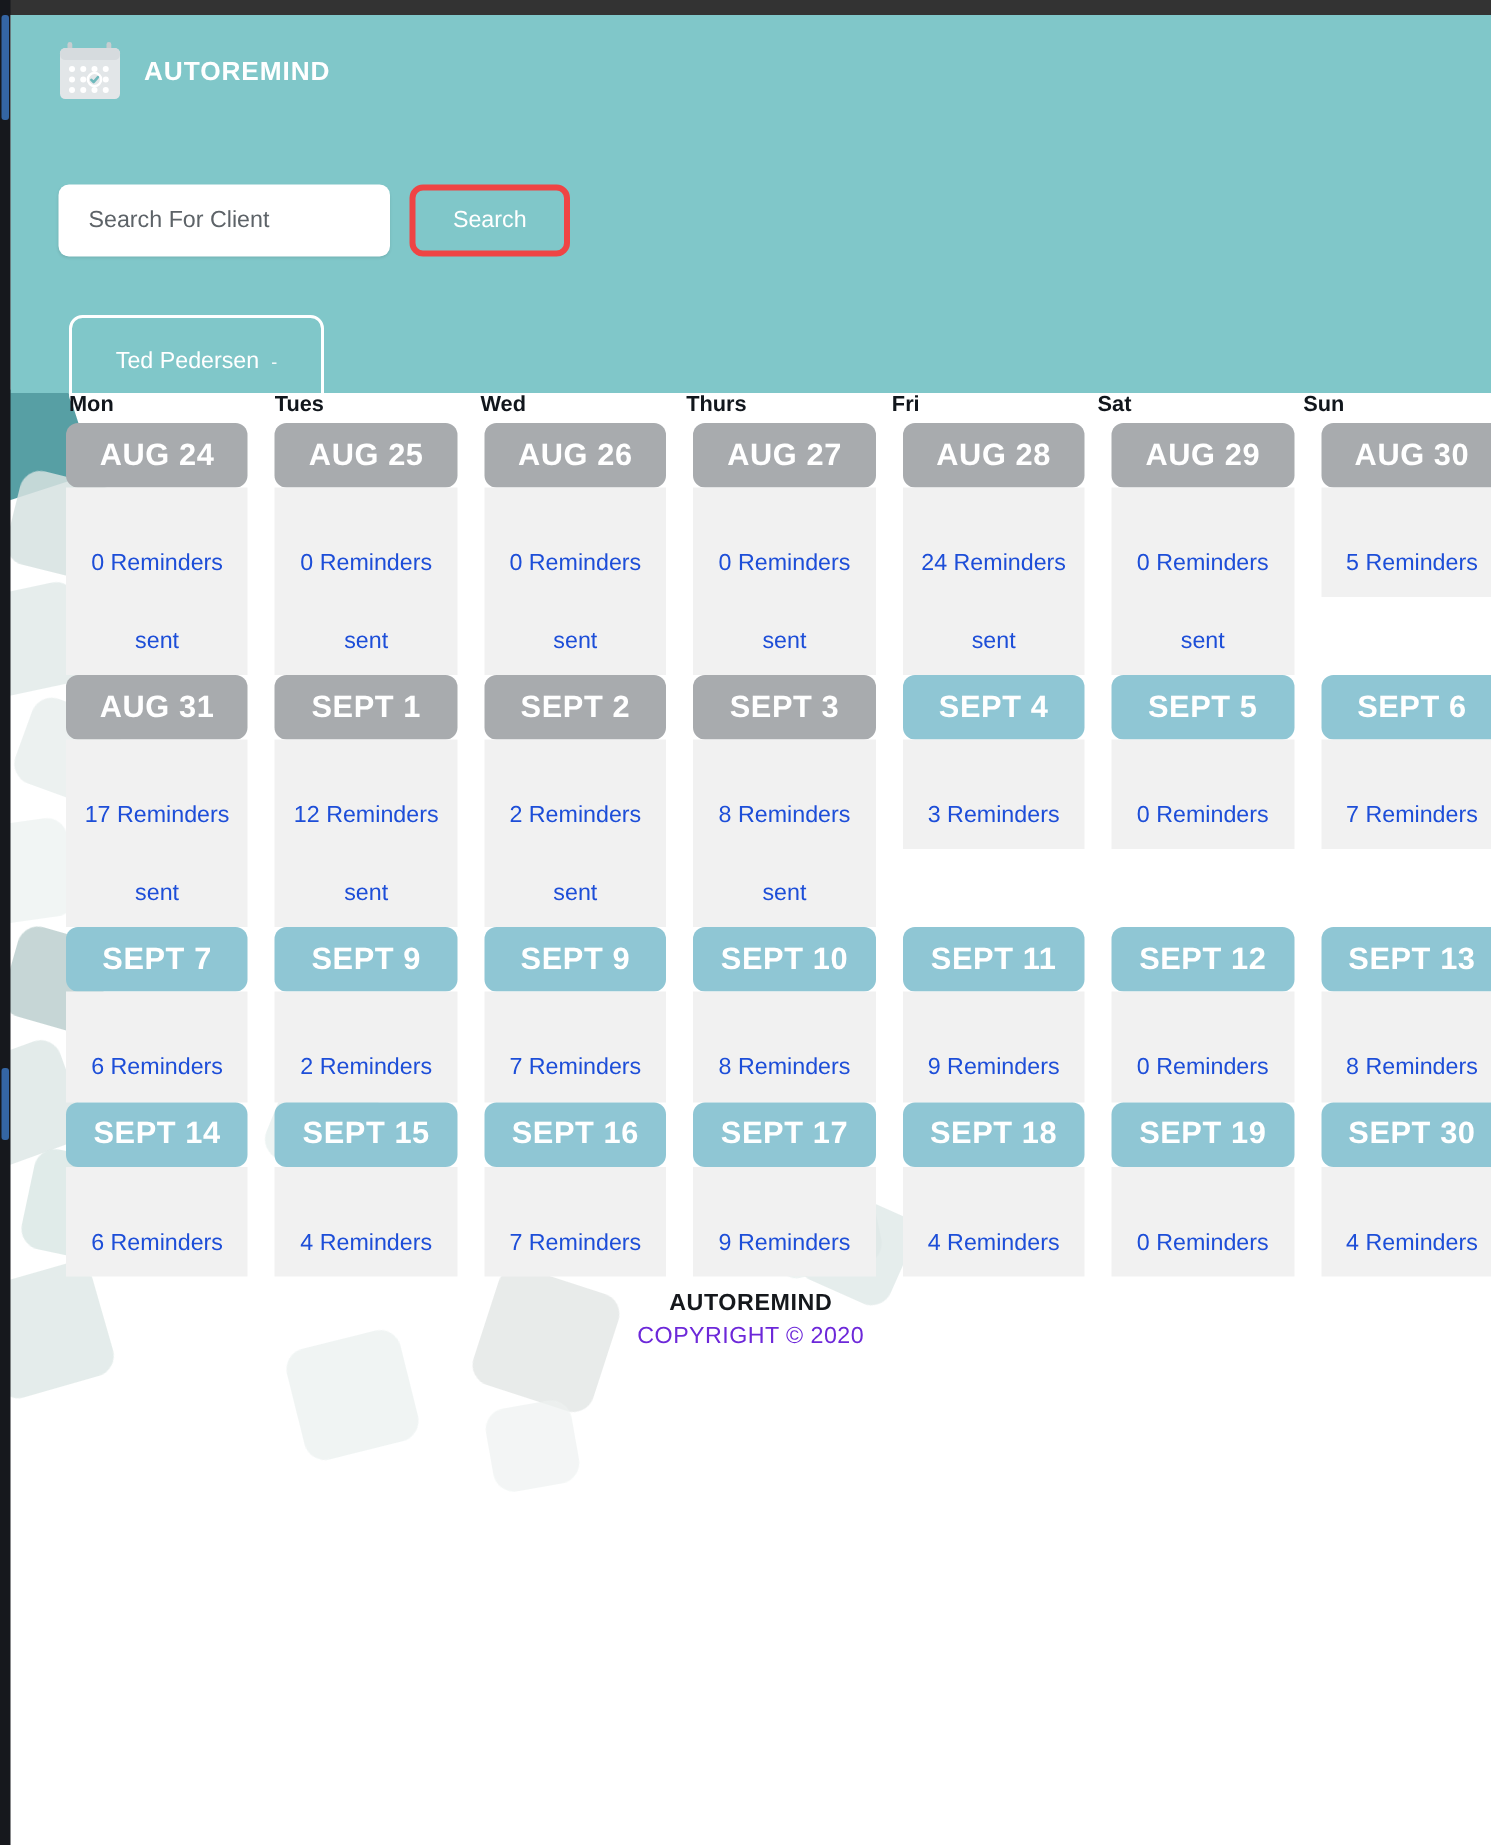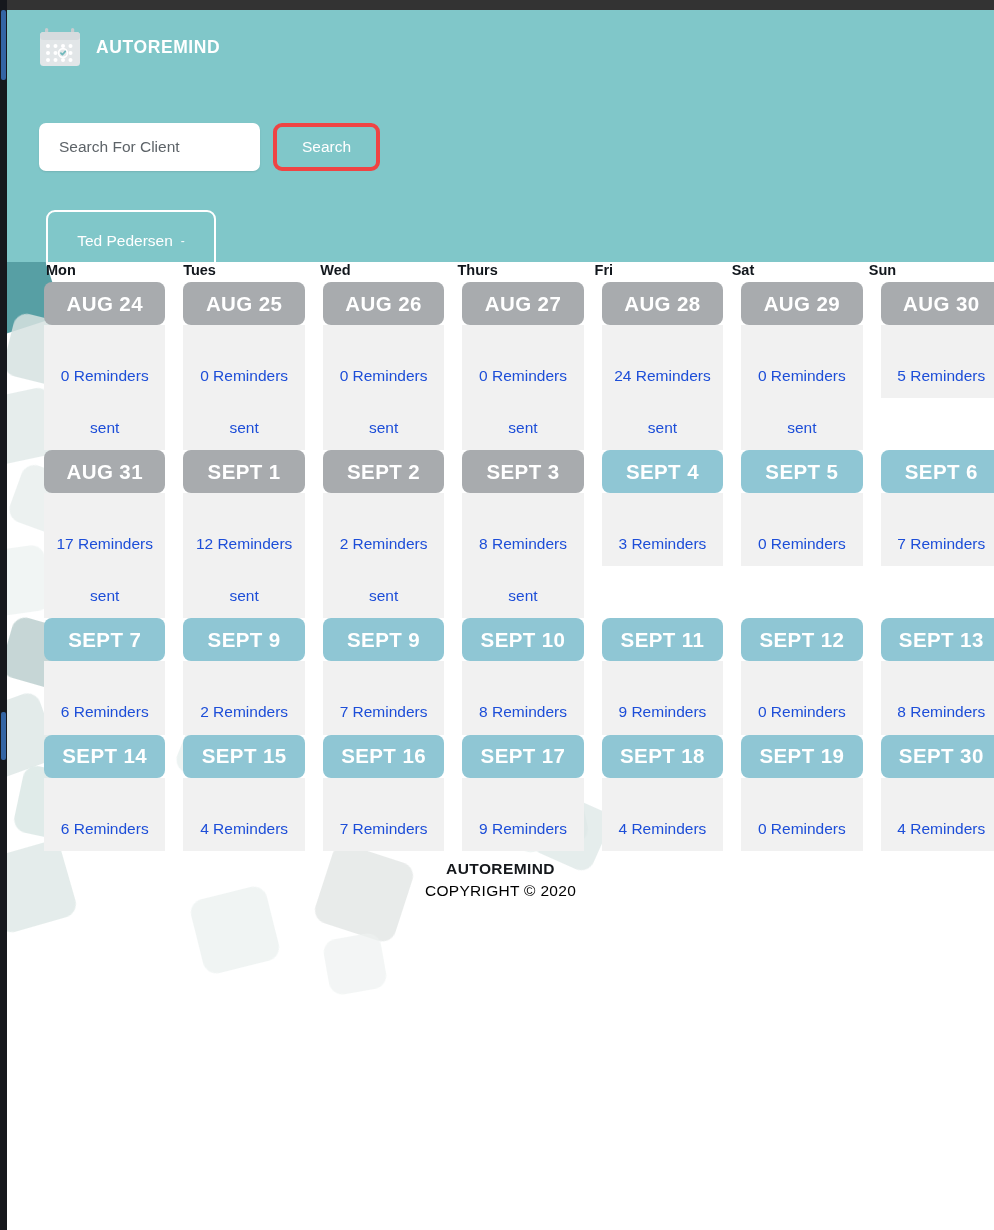--- a/index.html
+++ b/index.html
@@ -211,21 +211,21 @@
     z-index: 20;
   }
   .footer-title {
     font-size: 15.5px;
     font-weight: bold;
     color: #15181c;
     letter-spacing: 0.4px;
   }
   .footer-copy {
     font-size: 15.5px;
-    color: #000000;
+    color: #6d28d9;
     letter-spacing: 0.3px;
     margin-top: 4px;
   }
 </style>
 </head>
 <body>
 
 <div id="page">
 
   <div class="deco-layer" id="deco-layer">

